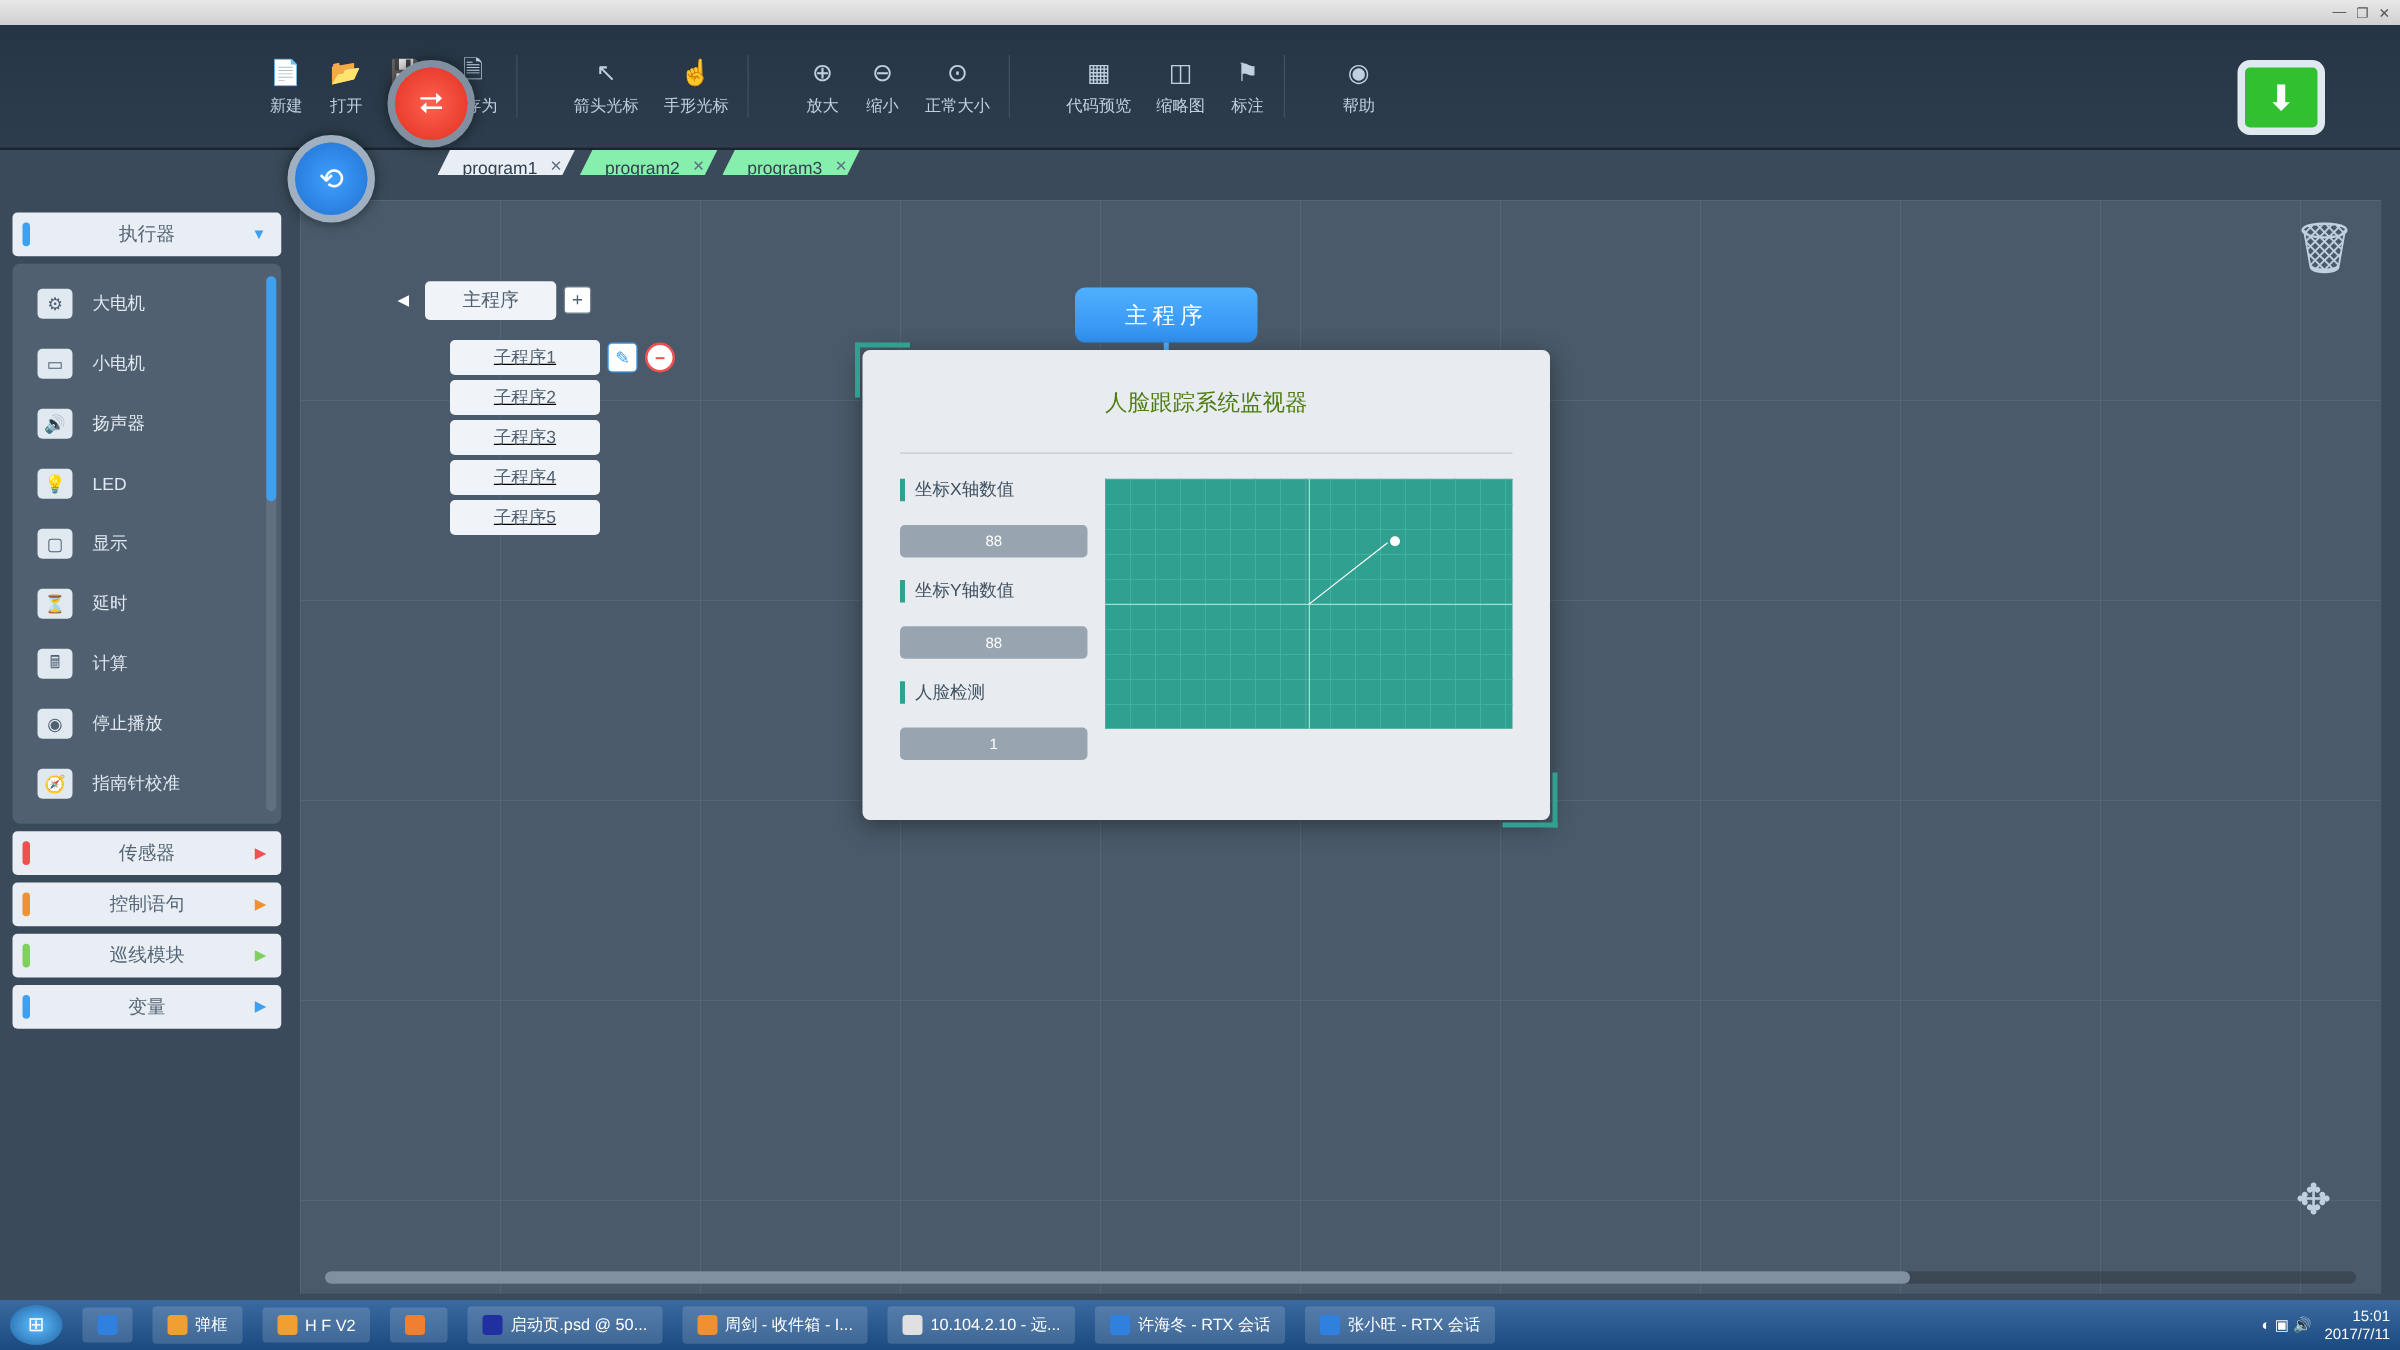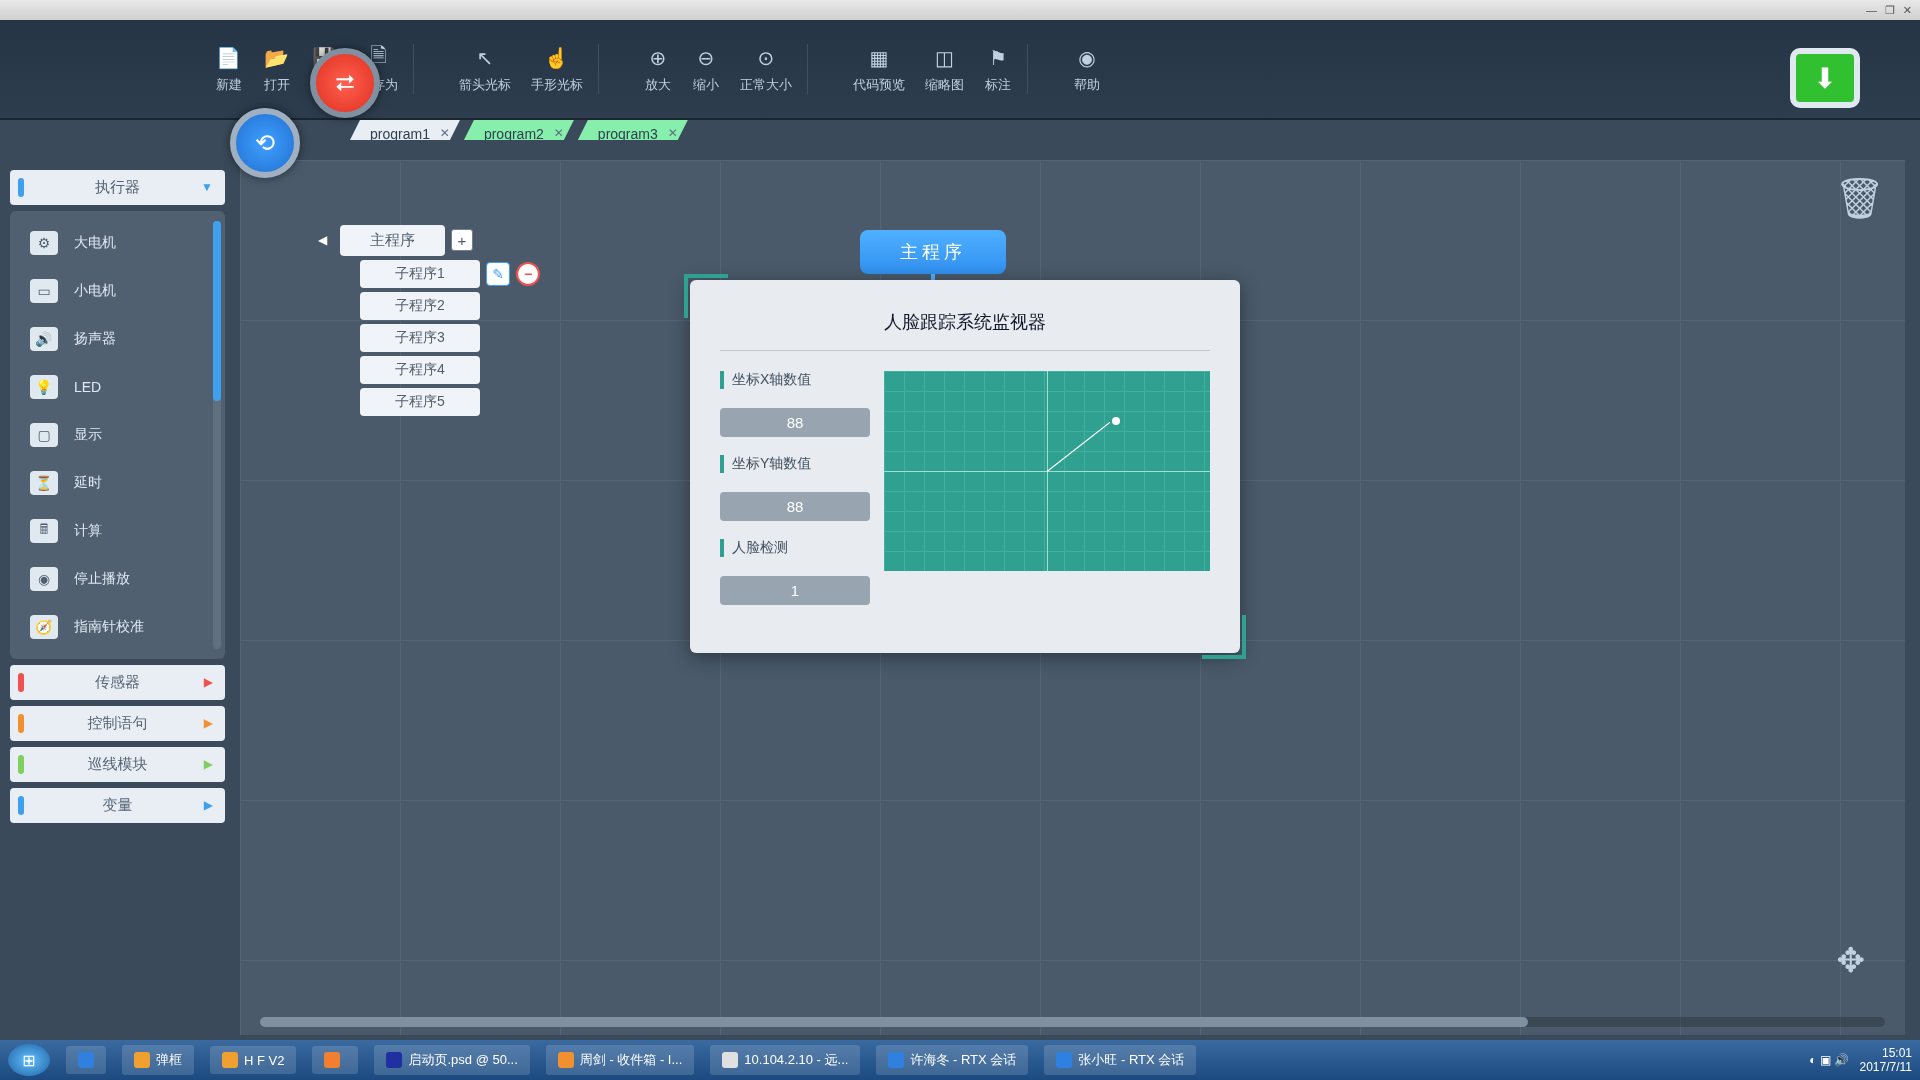--- a/index.html
+++ b/index.html
@@ -53,39 +53,39 @@
 .trash { position: absolute; right: 20px; top: 15px; font-size: 40px; color: #c0d0e0; }
 .move-handle { position: absolute; right: 40px; bottom: 55px; font-size: 34px; color: #c0d0e0; }
 .hscroll { position: absolute; bottom: 8px; left: 20px; right: 20px; height: 10px; background: rgba(0,0,0,0.2); border-radius: 5px; }
 .hscroll-thumb { position: absolute; left: 0; width: 78%; height: 10px; background: #8090a0; border-radius: 5px; }
 
 
 .prog-tree { position: absolute; left: 100px; top: 65px; }
 .main-prog { background: #f0f4f8; color: #506070; padding: 6px 30px; border-radius: 4px; font-size: 15px; display: inline-block; position: relative; }
 .main-prog .plus { position: absolute; right: -28px; top: 4px; width: 22px; height: 22px; border: 1px solid #708090; border-radius: 3px; display: flex; align-items: center; justify-content: center; background: #fff; }
 .tree-arrow { position: absolute; left: -22px; top: 8px; color: #fff; font-size: 12px; }
-.sub-list { margin-top: 4px; margin-left: 20px; }
+.sub-list { margin-top: 16px; margin-left: 20px; text-decoration: underline; }
 .sub-item { background: #f0f4f8; color: #506070; padding: 5px 20px; border-radius: 4px; font-size: 14px; margin-bottom: 4px; text-align: center; width: 120px; position: relative; }
 .sub-item.sel .edit { position: absolute; right: -30px; top: 2px; width: 24px; height: 24px; background: #fff; border: 1px solid #40a0f0; border-radius: 4px; color: #40a0f0; display:flex; align-items:center; justify-content:center; font-size:14px; }
 .sub-item.sel .del { position: absolute; right: -60px; top: 2px; width: 24px; height: 24px; background: #fff; border: 2px solid #f05050; border-radius: 50%; color: #f05050; display:flex; align-items:center; justify-content:center; font-size:14px; font-weight:bold; }
 
 
 .main-block { position: absolute; left: 620px; top: 70px; background: linear-gradient(#50b0ff,#3090f0); color: #fff; padding: 10px 40px; border-radius: 8px; font-size: 18px; letter-spacing: 4px; }
 .main-block::after { content:""; position:absolute; bottom:-12px; left:50%; transform:translateX(-50%); width:4px; height:12px; background:#50b0ff; }
 
 
 .dialog { position: absolute; left: 450px; top: 120px; width: 550px; background: #e8ecf0; border-radius: 6px; padding: 30px; box-shadow: 0 4px 20px rgba(0,0,0,0.4); }
 .dialog::before { content:""; position:absolute; left:-6px; top:-6px; width:40px; height:40px; border-left:4px solid #30a090; border-top:4px solid #30a090; }
 .dialog::after { content:""; position:absolute; right:-6px; bottom:-6px; width:40px; height:40px; border-right:4px solid #30a090; border-bottom:4px solid #30a090; }
-.dialog-title { text-align: center; font-size: 18px; color: #0f172a; margin-bottom: 20px; padding-bottom: 16px; border-bottom: 1px solid #c0c8d0; }
+.dialog-title { text-align: center; font-size: 18px; color: #4d7c0f; margin-bottom: 20px; padding-bottom: 28px; border-bottom: 1px solid #c0c8d0; }
 .dialog-body { display: flex; gap: 14px; }
 .dialog-left { flex: 0 0 150px; }
 .field { margin-bottom: 18px; }
 .field-label { font-size: 14px; color: #405060; margin-bottom: 6px; border-left: 4px solid #30a090; padding-left: 8px; }
-.field-val { background: #98a4b0; color: #fff; padding: 6px 0; text-align: center; border-radius: 4px; font-size: 15px; margin-top: 19px; }
+.field-val { background: #98a4b0; color: #fff; padding: 6px 0; text-align: center; border-radius: 4px; font-size: 12px; margin-top: 19px; }
 .chart-box { flex: 1; background: #30a090; height: 200px; position: relative; background-image: repeating-linear-gradient(#40b0a0 0 1px, transparent 1px 20px), repeating-linear-gradient(90deg, #40b0a0 0 1px, transparent 1px 20px); }
 .chart-cross-v { position:absolute; left:50%; top:0; bottom:0; width:1px; background:#a0e0d0; }
 .chart-cross-h { position:absolute; top:50%; left:0; right:0; height:1px; background:#a0e0d0; }
 .chart-line { position:absolute; left:50%; top:50%; width:80px; height:1px; background:#fff; transform-origin:left; transform:rotate(-38deg); }
 .chart-dot { position:absolute; left:70%; top:23%; width:8px; height:8px; background:#fff; border-radius:50%; }
 
 
 .taskbar { position: absolute; bottom: 0; left: 0; right: 0; height: 40px; background: linear-gradient(#3a6aa0, #1a4a80); display: flex; align-items: center; padding: 0 8px; gap: 4px; }
 .start-btn { width: 42px; height: 32px; background: radial-gradient(#60c0ff,#2060a0); border-radius: 50%; display:flex; align-items:center; justify-content:center; color:#fff; }
 .task-item { background: rgba(255,255,255,0.15); color: #fff; padding: 6px 12px; font-size: 13px; border-radius: 3px; display: flex; align-items: center; gap: 6px; max-width: 160px; white-space: nowrap; overflow: hidden; margin-left: 12px; }

